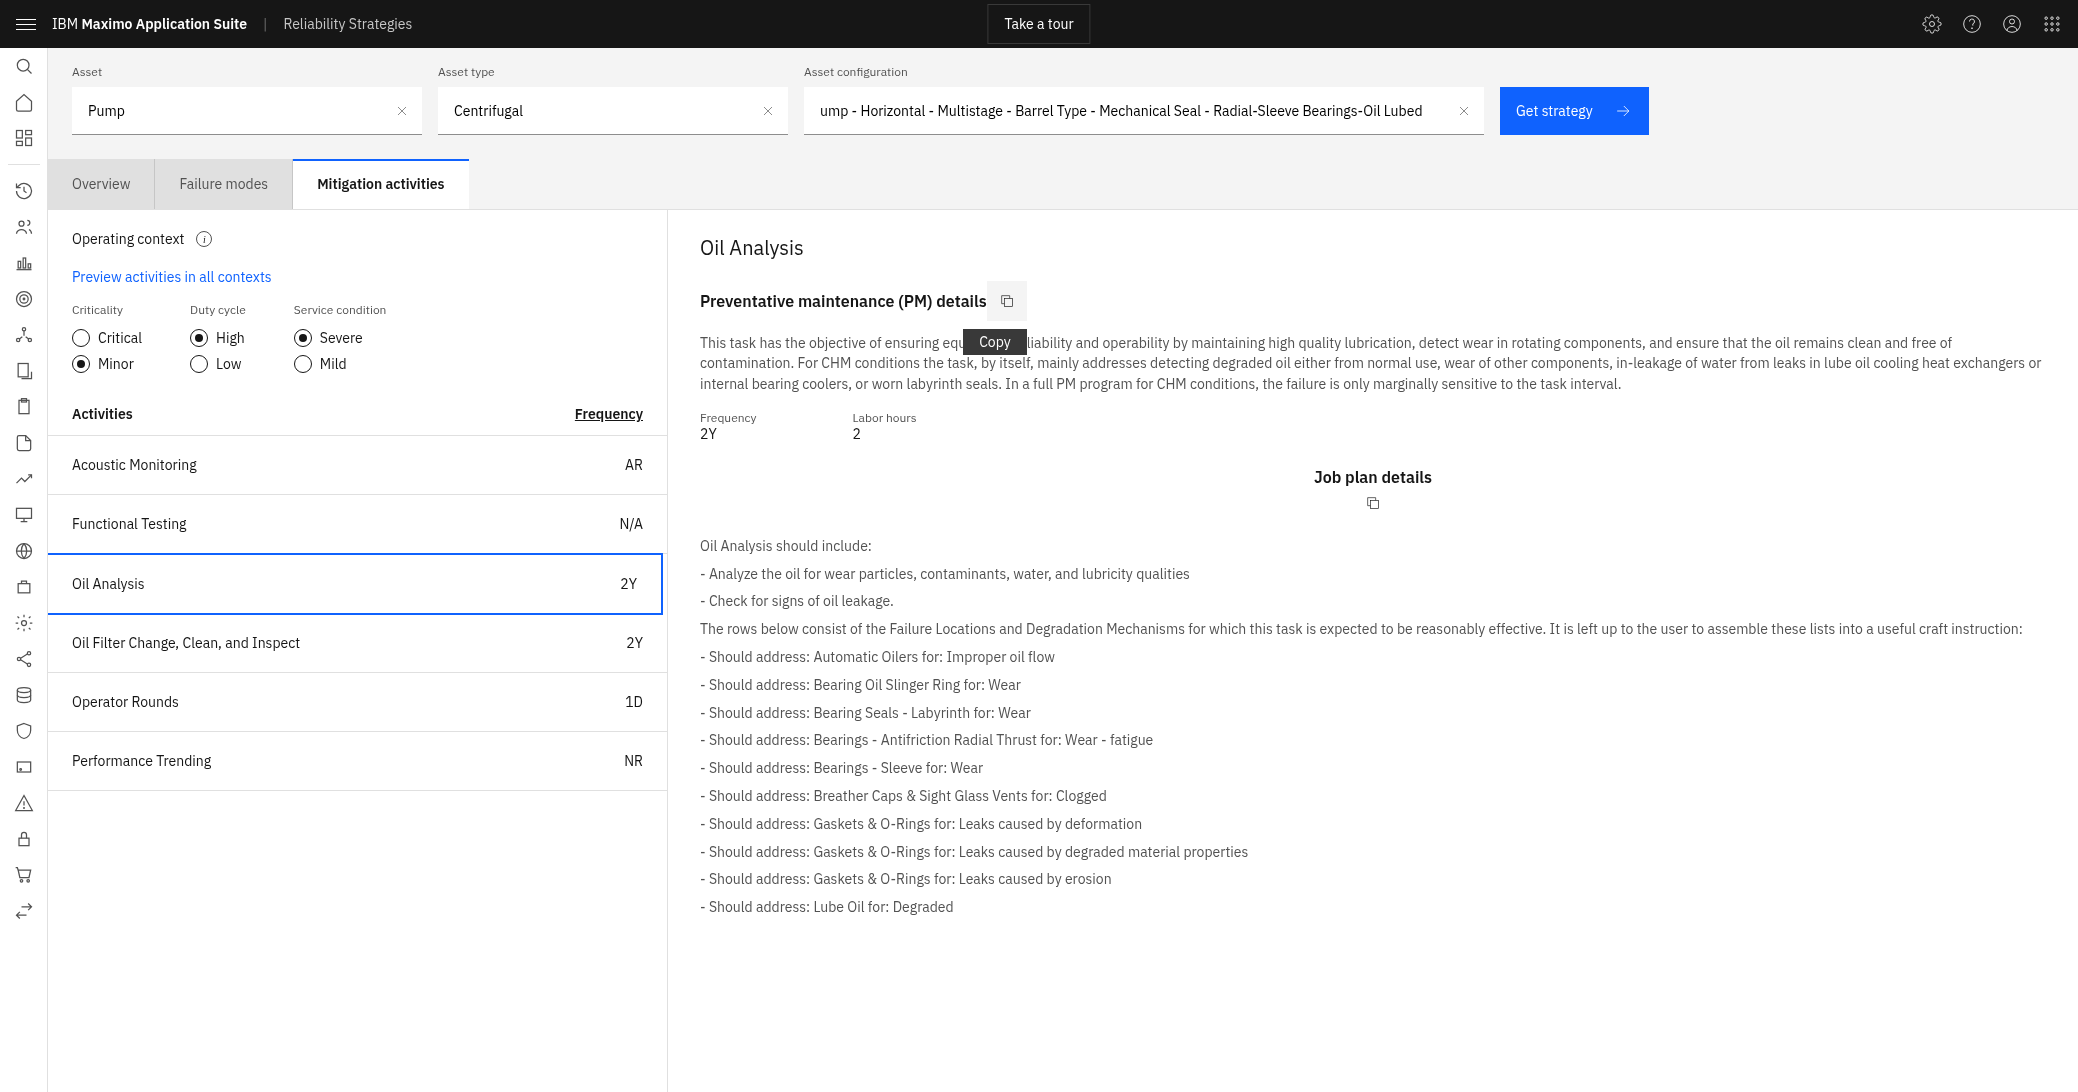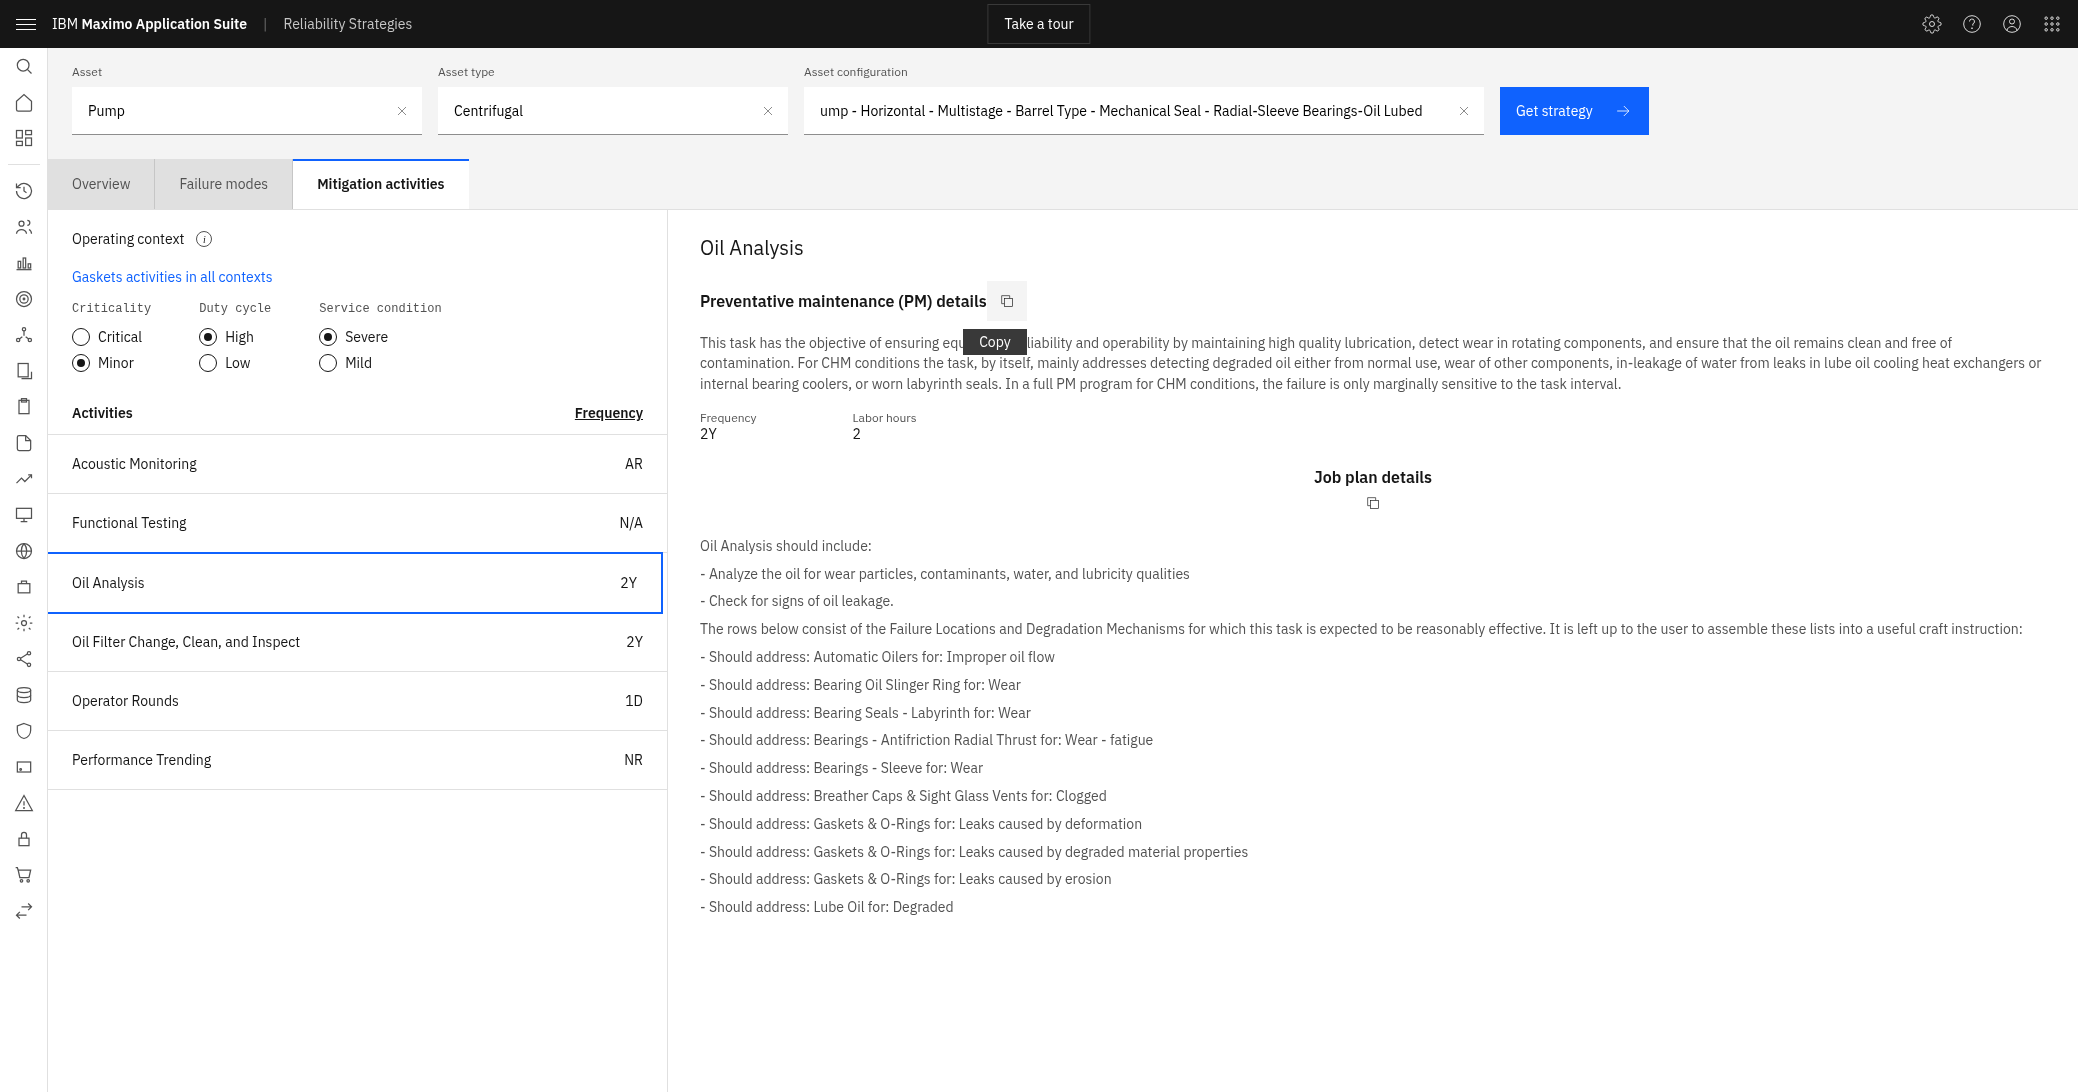--- a/index.html
+++ b/index.html
@@ -275,21 +275,20 @@
 }
 .radio-group {
   display: flex;
   flex-direction: column;
   gap: 8px;
 }
 .radio-group-label {
   font-size: 12px;
   color: #525252;
   margin-bottom: 4px;
-  font-family: Liberation Mono, monospace;
 }
 .radio-option {
   display: flex;
   align-items: center;
   gap: 8px;
   cursor: pointer;
   font-size: 14px;
 }
 .radio-circle {
   width: 18px;
@@ -653,21 +652,21 @@
     <div class="tab active">Mitigation activities</div>
   </div>
 
   <div class="content-split">
 
     <div class="left-panel">
       <div class="op-context-header">
         <h4>Operating context</h4>
         <span class="info-icon">i</span>
       </div>
-      <div class="preview-link">Gaskets activities in all contexts</div>
+      <div class="preview-link">Preview activities in all contexts</div>
 
       <div class="context-radios">
         <div class="radio-group">
           <div class="radio-group-label">Criticality</div>
           <label class="radio-option">
             <span class="radio-circle"></span>
               <span>Critical</span>
           </label>
           <label class="radio-option">
             <span class="radio-circle selected"></span>

